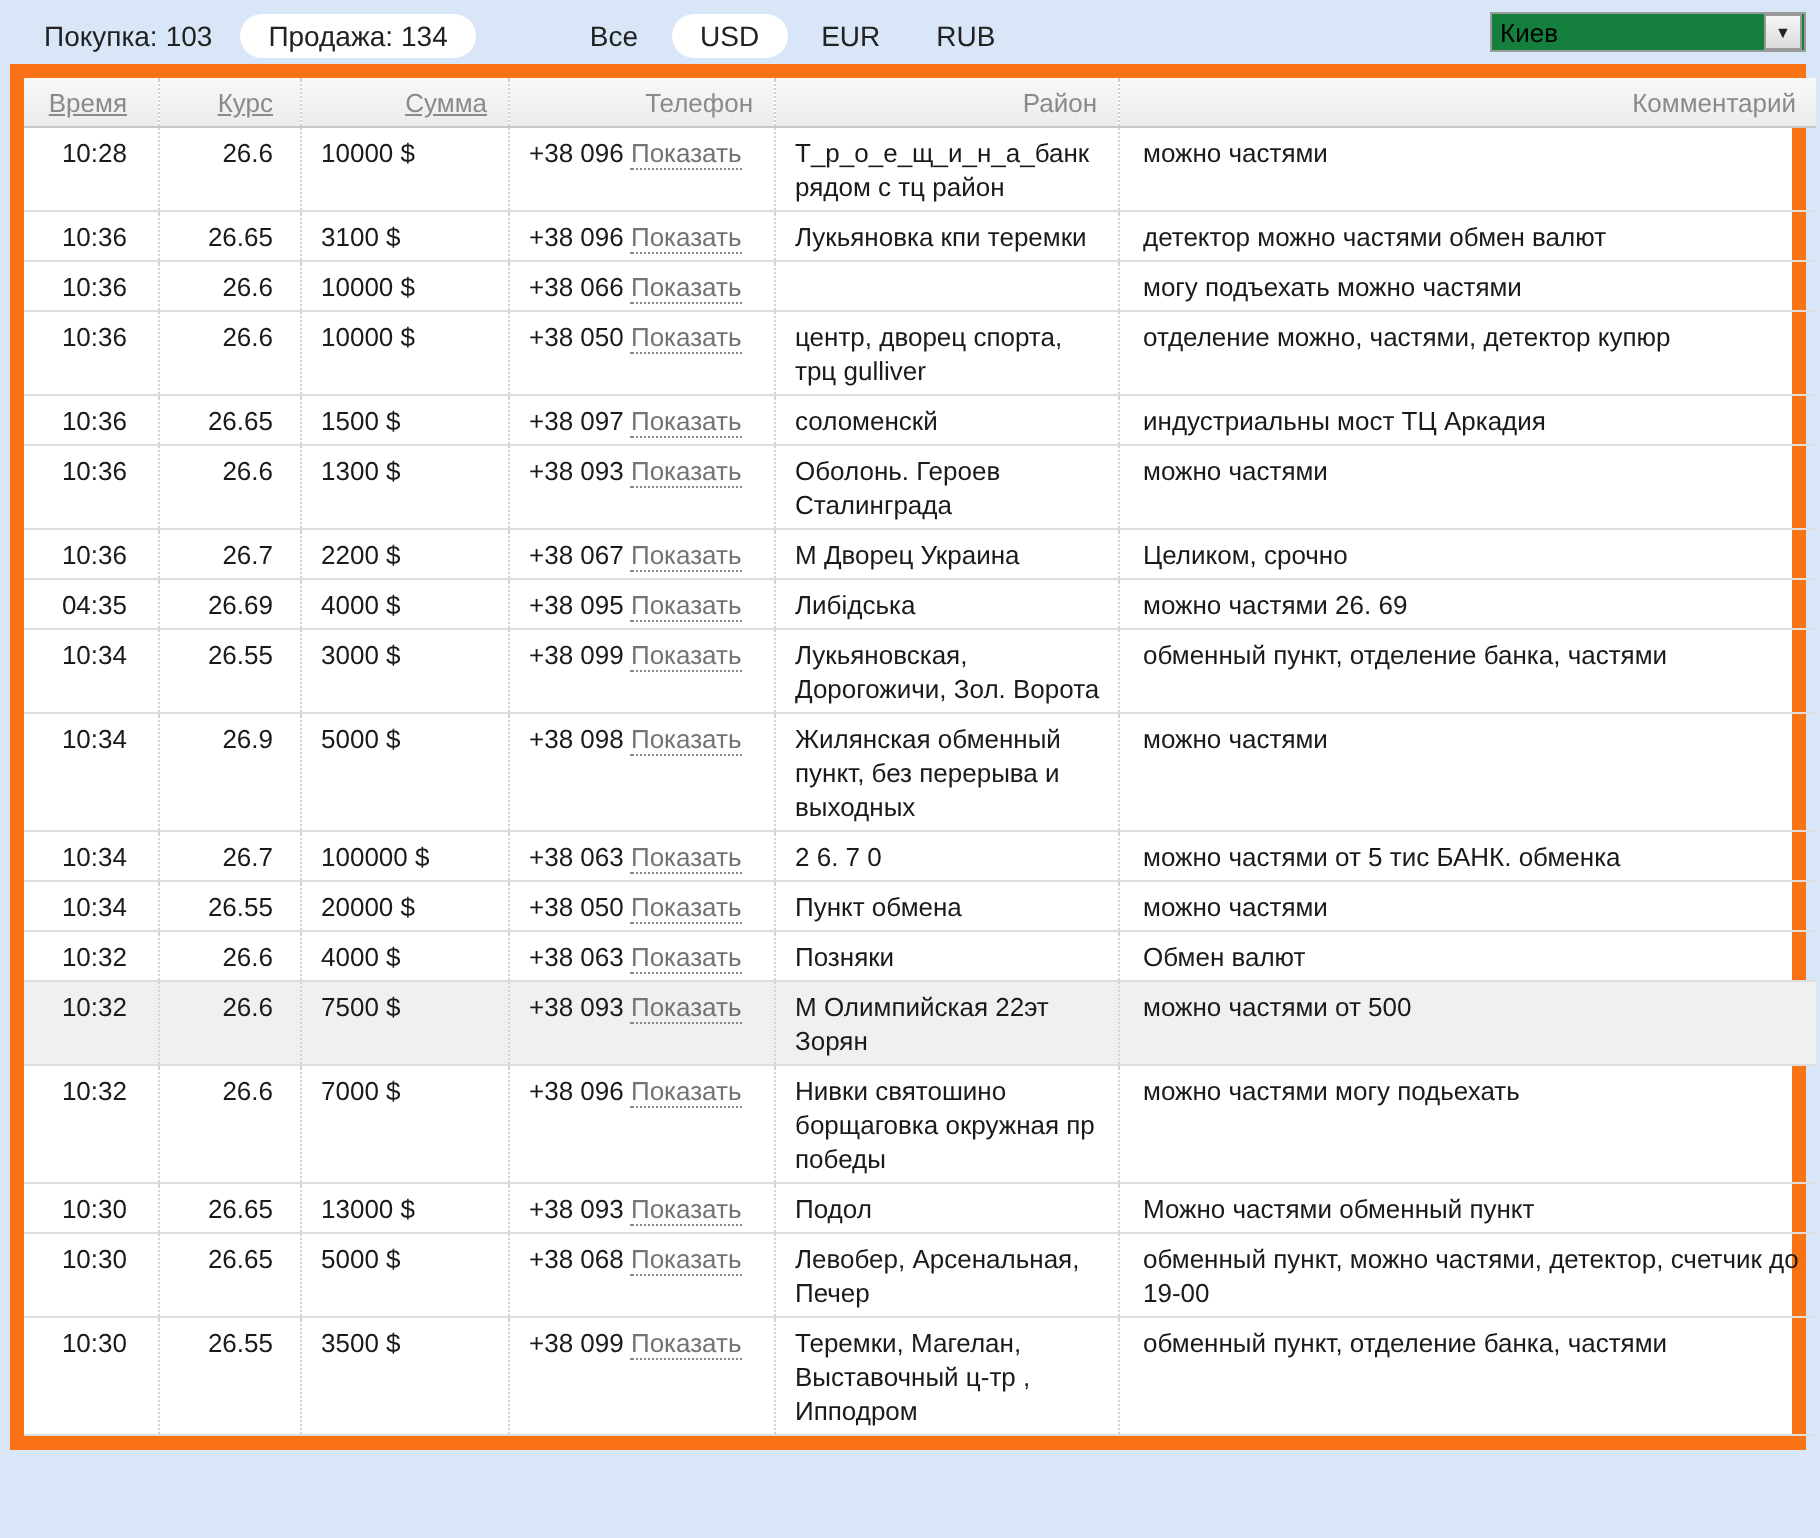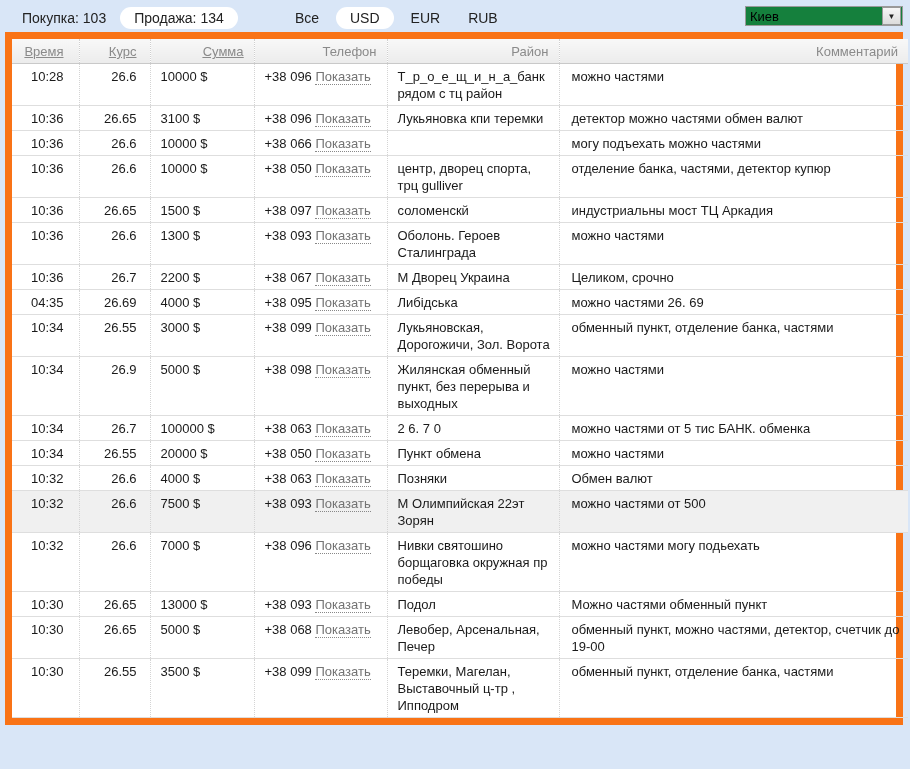--- a/index.html
+++ b/index.html
@@ -165,21 +165,21 @@
             <td class="td-phone"><span>+38 066 </span><a class="show-link">Показать</a></td>
             <td class="td-district"></td>
             <td class="td-comment">могу подъехать можно частями</td>
           </tr>
           <tr>
             <td class="td-time">10:36</td>
             <td class="td-rate">26.6</td>
             <td class="td-amount">10000 $</td>
             <td class="td-phone"><span>+38 050 </span><a class="show-link">Показать</a></td>
             <td class="td-district">центр, дворец спорта, трц gulliver</td>
-            <td class="td-comment">отделение банка, частями, детектор купюр</td>
+            <td class="td-comment">отделение можно, частями, детектор купюр</td>
           </tr>
           <tr>
             <td class="td-time">10:36</td>
             <td class="td-rate">26.65</td>
             <td class="td-amount">1500 $</td>
             <td class="td-phone"><span>+38 097 </span><a class="show-link">Показать</a></td>
             <td class="td-district">соломенскй</td>
             <td class="td-comment">индустриальны мост ТЦ Аркадия</td>
           </tr>
           <tr>

